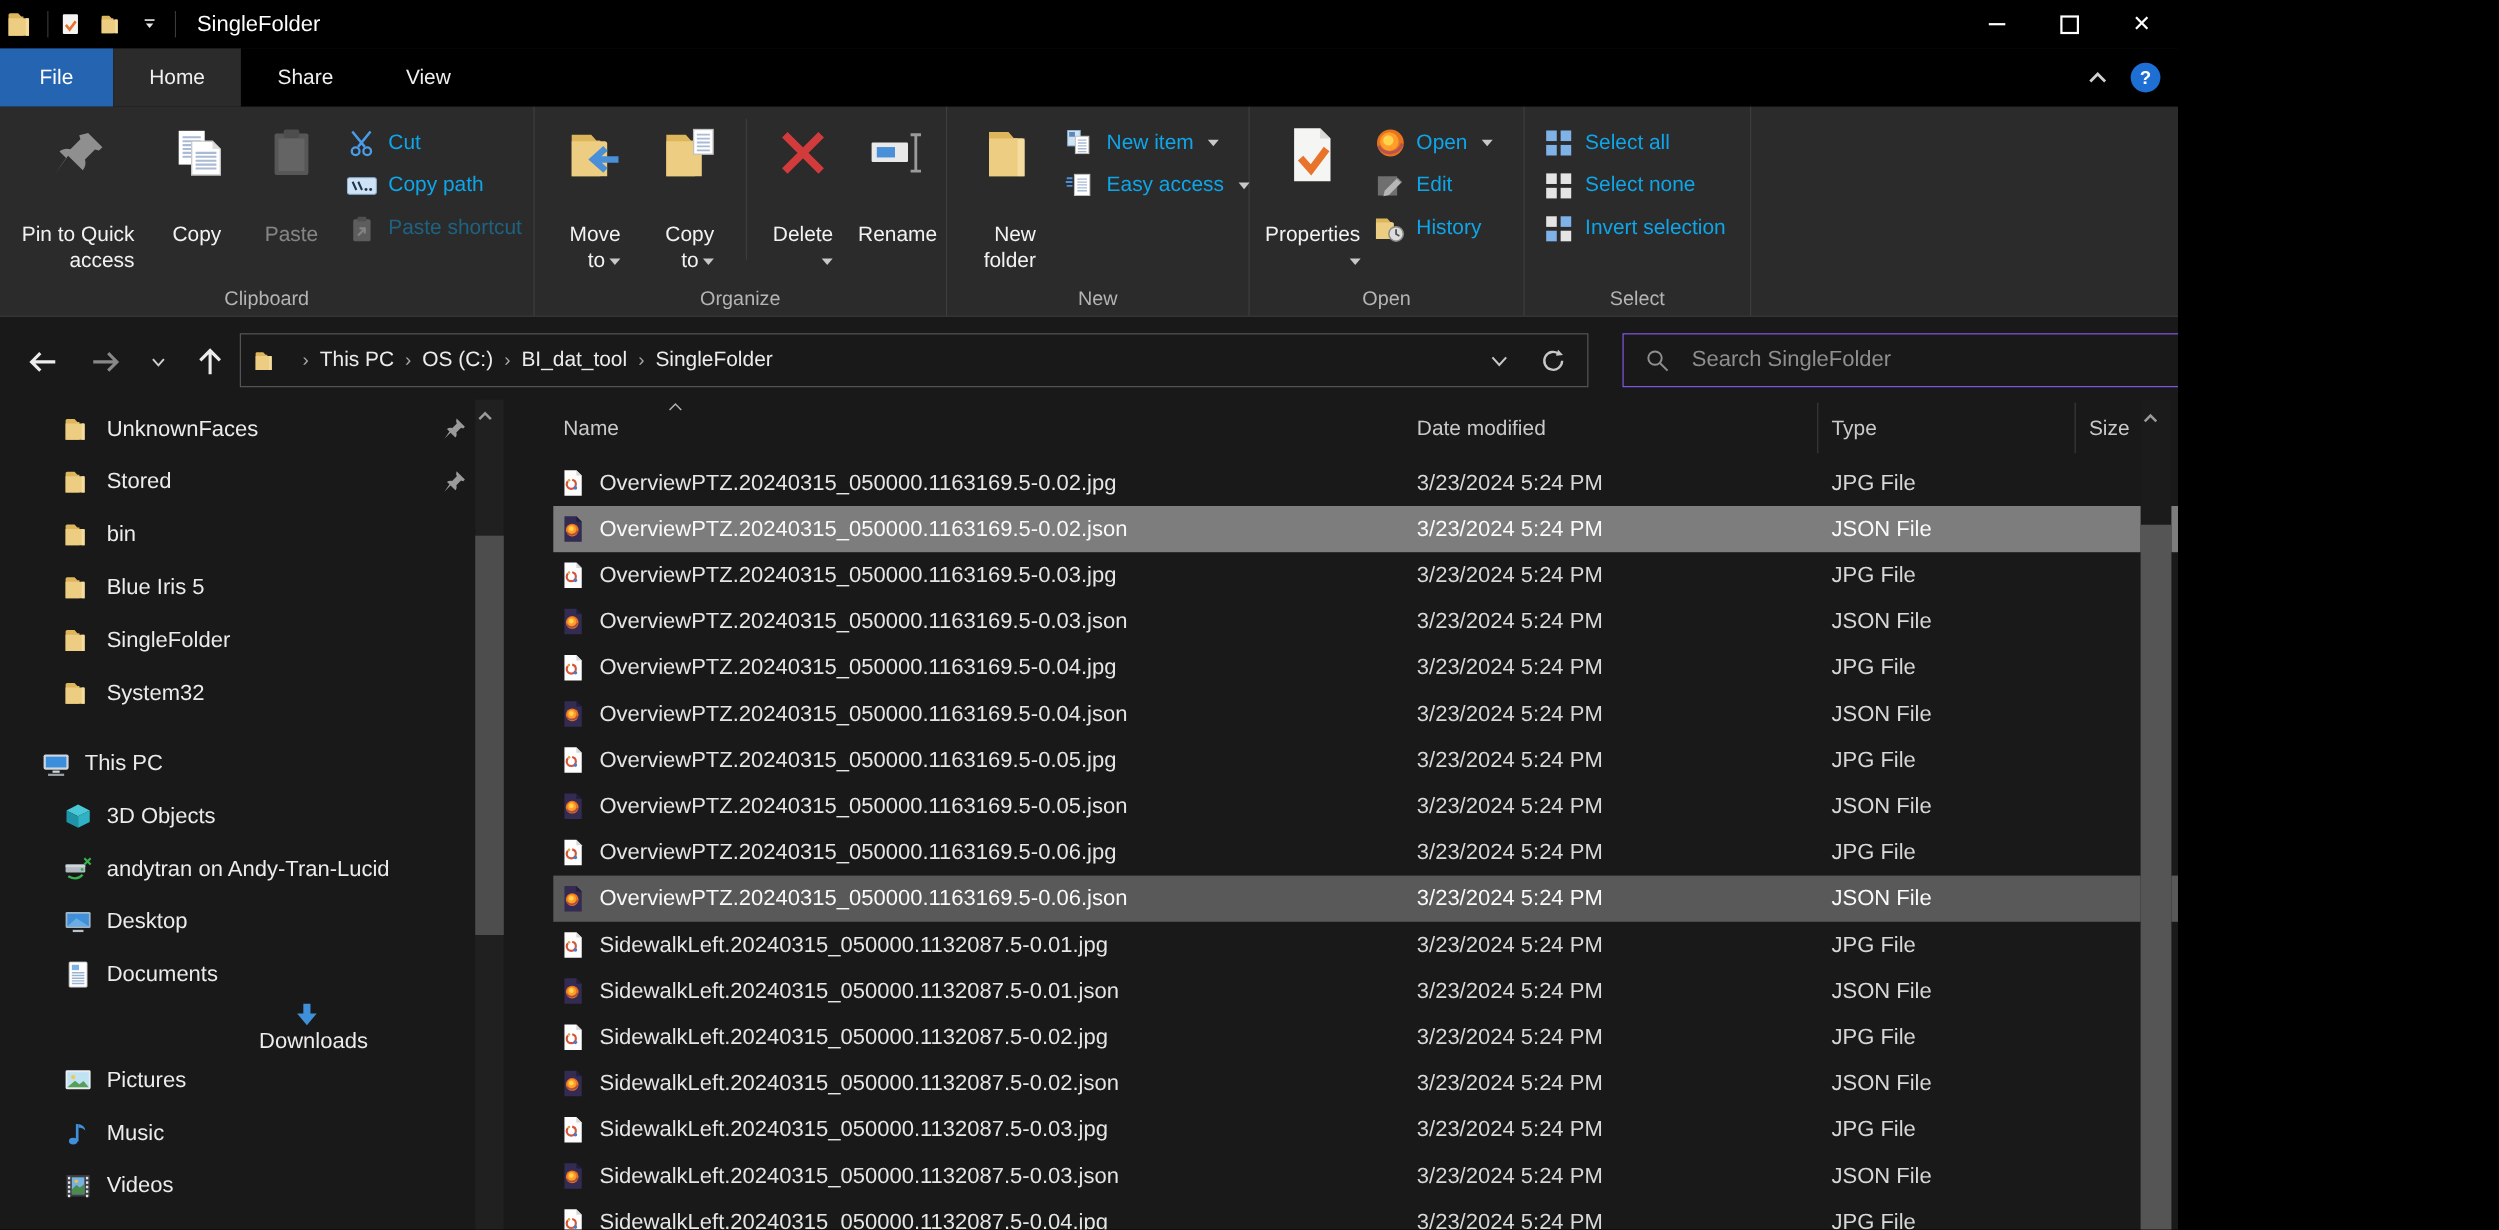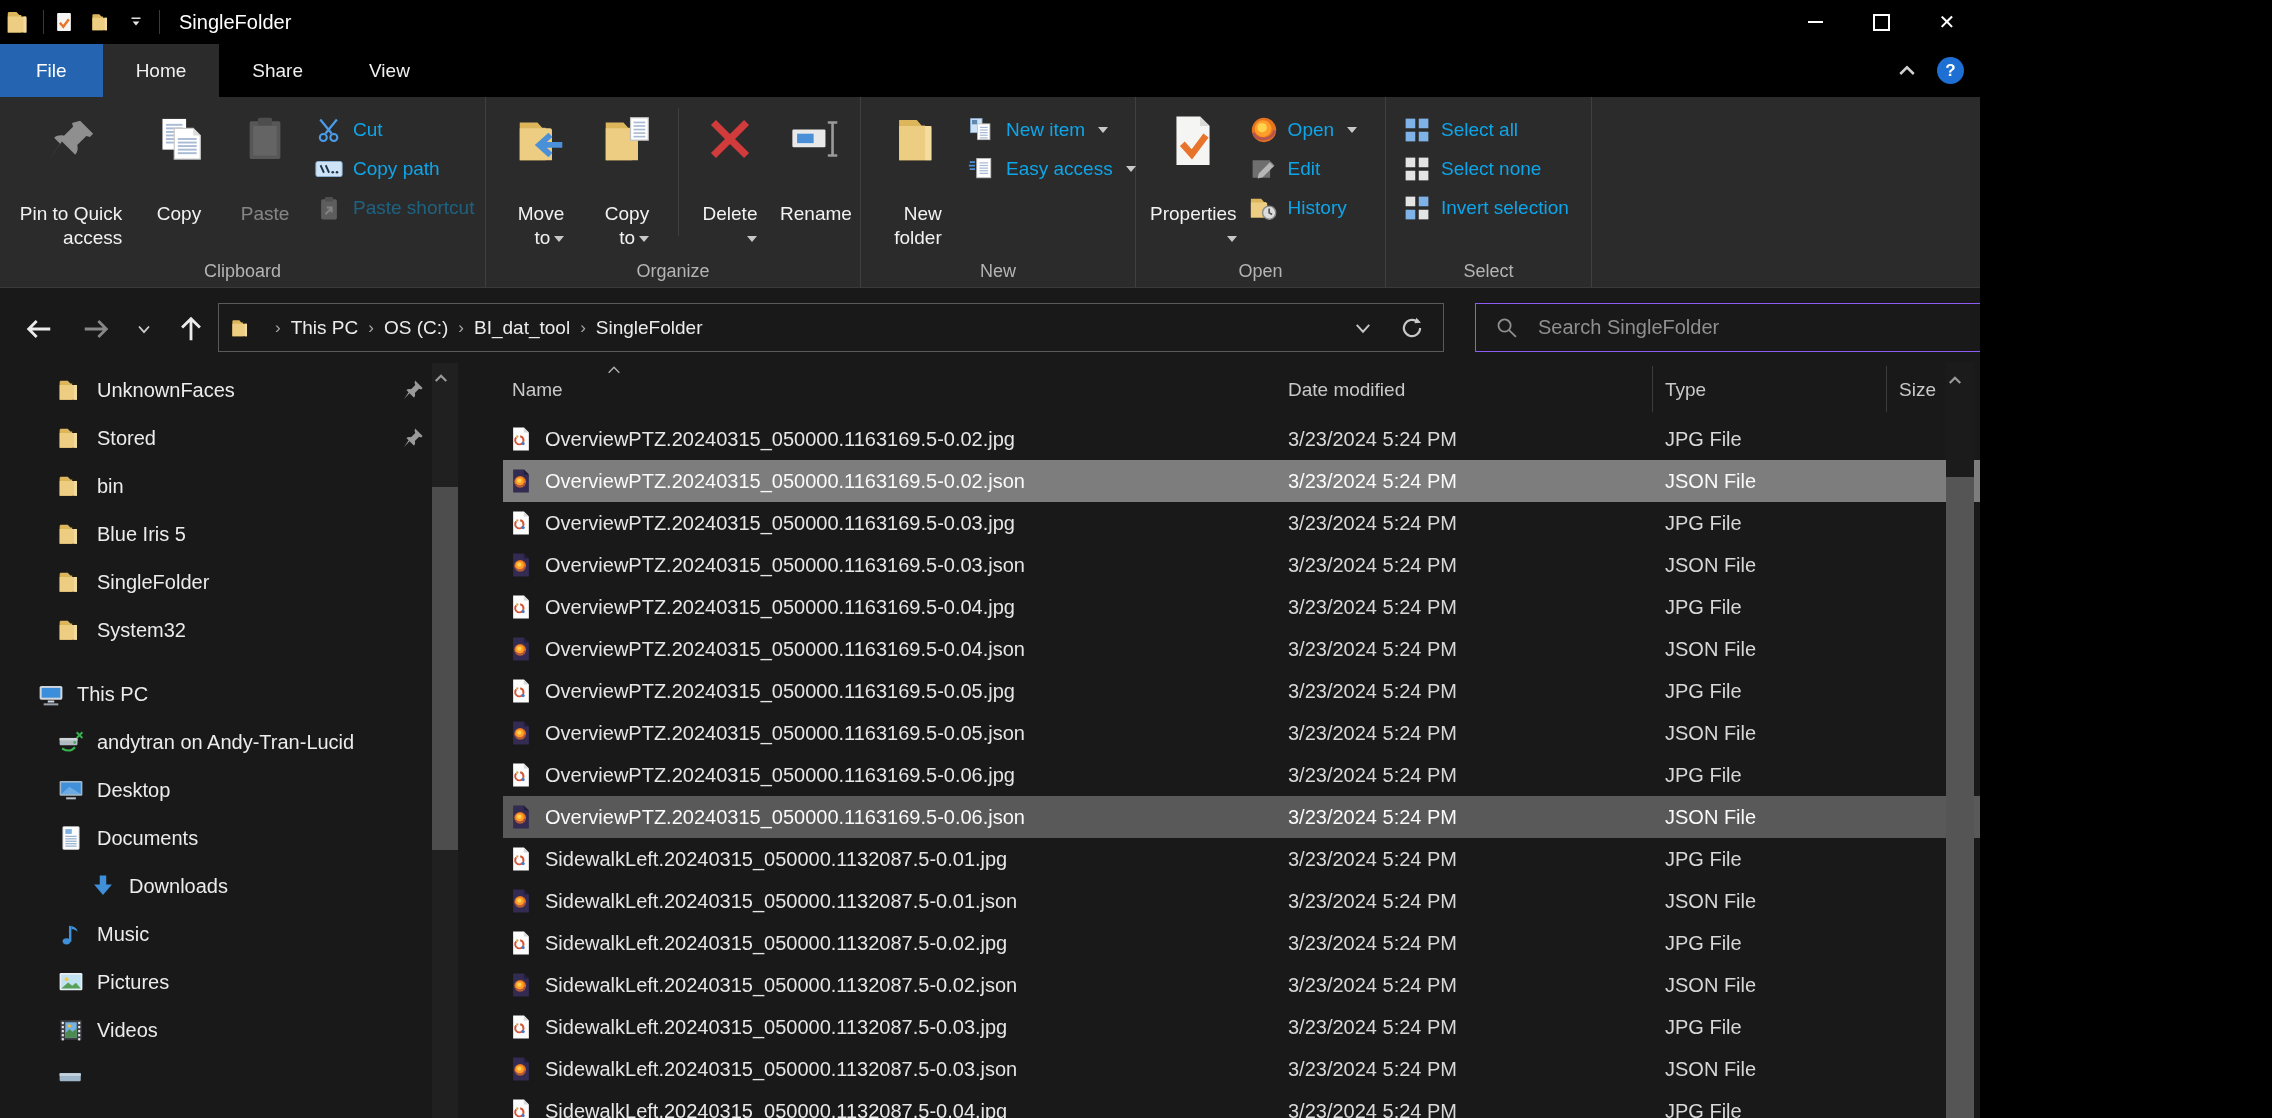--- a/index.html
+++ b/index.html
@@ -575,20 +575,30 @@
                 <rect x="2" y="6" width="28" height="17" rx="2" fill="#cfd6dd"></rect>
                 <rect x="4.5" y="8.5" width="23" height="12" fill="#3a8edb"></rect>
                 <rect x="12" y="24" width="8" height="2.5" fill="#cfd6dd"></rect>
                 <rect x="7" y="27.5" width="18" height="2.5" fill="#9aa3ab"></rect>
               </svg>
             </span>
             <span>This PC</span>
           </div>
           <div class="side-item" style="padding-left: 58px;">
             <span class="icon">
+              <svg width="26" height="26" viewBox="0 0 32 32" xmlns="http://www.w3.org/2000/svg">
+                <polygon points="16,3 29,9.5 16,16 3,9.5" fill="#49c8d8"></polygon>
+                <polygon points="3,9.5 16,16 16,29 3,22.5" fill="#1f94a8"></polygon>
+                <polygon points="29,9.5 16,16 16,29 29,22.5" fill="#2fb3c4"></polygon>
+              </svg>
+            </span>
+            <span>3D Objects</span>
+          </div>
+          <div class="side-item" style="padding-left: 58px;">
+            <span class="icon">
               <svg width="28" height="28" viewBox="0 0 32 32" xmlns="http://www.w3.org/2000/svg">
                 <rect x="2" y="11" width="22" height="9" rx="1.5" fill="#b2bac1"></rect>
                 <rect x="2" y="11" width="22" height="3" fill="#cdd4da"></rect>
                 <circle cx="20.5" cy="16.5" r="1.6" fill="#37b24d"></circle>
                 <path d="M5 24c6 3.5 12 3 16-1.5" stroke="#37b24d" stroke-width="2.6" fill="none"></path>
                 <path d="M23 4l7 7M30 4l-7 7" stroke="#37b24d" stroke-width="2.4"></path>
               </svg>
             </span>
             <span>andytran on Andy-Tran-Lucid</span>
           </div>
@@ -612,48 +622,48 @@
                   <line x1="9" y1="14" x2="23" y2="14"></line>
                   <line x1="9" y1="17" x2="23" y2="17"></line>
                   <line x1="9" y1="20" x2="23" y2="20"></line>
                   <line x1="9" y1="23" x2="23" y2="23"></line>
                   <line x1="9" y1="26" x2="23" y2="26"></line>
                 </g>
               </svg>
             </span>
             <span>Documents</span>
           </div>
-          <div class="side-item" style="padding-left: 90px;">
+          <div class="side-item" style="padding-left: 90px; flex-direction: column;">
             <span class="icon">
               <svg width="26" height="26" viewBox="0 0 32 32" xmlns="http://www.w3.org/2000/svg">
                 <path d="M12 3h8v11h7L16 27 5 14h7z" fill="#3f8fd9"></path>
               </svg>
             </span>
             <span>Downloads</span>
-          </div>
-          <div class="side-item" style="padding-left: 58px;">
-            <span class="icon">
-              <svg width="26" height="26" viewBox="0 0 32 32" xmlns="http://www.w3.org/2000/svg">
-                <ellipse cx="10.5" cy="25" rx="4.8" ry="3.8" fill="#3f8fd9"></ellipse>
-                <rect x="13.5" y="6" width="3" height="19.5" fill="#3f8fd9"></rect>
-                <path d="M16.5 6c5 1.2 7.5 3.6 7.5 7.2-2.4-2.4-4.9-3-7.5-3z" fill="#3f8fd9"></path>
-              </svg>
-            </span>
-            <span>Music</span>
           </div>
           <div class="side-item" style="padding-left: 58px;">
             <span class="icon">
               <svg width="28" height="28" viewBox="0 0 32 32" xmlns="http://www.w3.org/2000/svg">
                 <rect x="2" y="5" width="28" height="21" rx="1.5" fill="#e9eef2"></rect>
                 <rect x="4" y="7" width="24" height="17" fill="#bfe3f2"></rect>
                 <circle cx="10.5" cy="12.5" r="2.4" fill="#f5c84c"></circle>
                 <path d="M4 24l8.5-7.5 5 4 4.5-3.5 6 7z" fill="#58a05a"></path>
               </svg>
             </span>
             <span>Pictures</span>
+          </div>
+          <div class="side-item" style="padding-left: 58px;">
+            <span class="icon">
+              <svg width="26" height="26" viewBox="0 0 32 32" xmlns="http://www.w3.org/2000/svg">
+                <ellipse cx="10.5" cy="25" rx="4.8" ry="3.8" fill="#3f8fd9"></ellipse>
+                <rect x="13.5" y="6" width="3" height="19.5" fill="#3f8fd9"></rect>
+                <path d="M16.5 6c5 1.2 7.5 3.6 7.5 7.2-2.4-2.4-4.9-3-7.5-3z" fill="#3f8fd9"></path>
+              </svg>
+            </span>
+            <span>Music</span>
           </div>
           <div class="side-item" style="padding-left: 58px;">
             <span class="icon">
               <svg width="28" height="28" viewBox="0 0 32 32" xmlns="http://www.w3.org/2000/svg">
                 <rect x="3" y="4" width="26" height="24" fill="#3c3f44"></rect>
                 <g fill="#e8e8e8">
                   <rect x="4.6" y="6" width="2.6" height="2.8"></rect>
                   <rect x="24.8" y="6" width="2.6" height="2.8"></rect>
                   <rect x="4.6" y="11" width="2.6" height="2.8"></rect>
                   <rect x="24.8" y="11" width="2.6" height="2.8"></rect>

